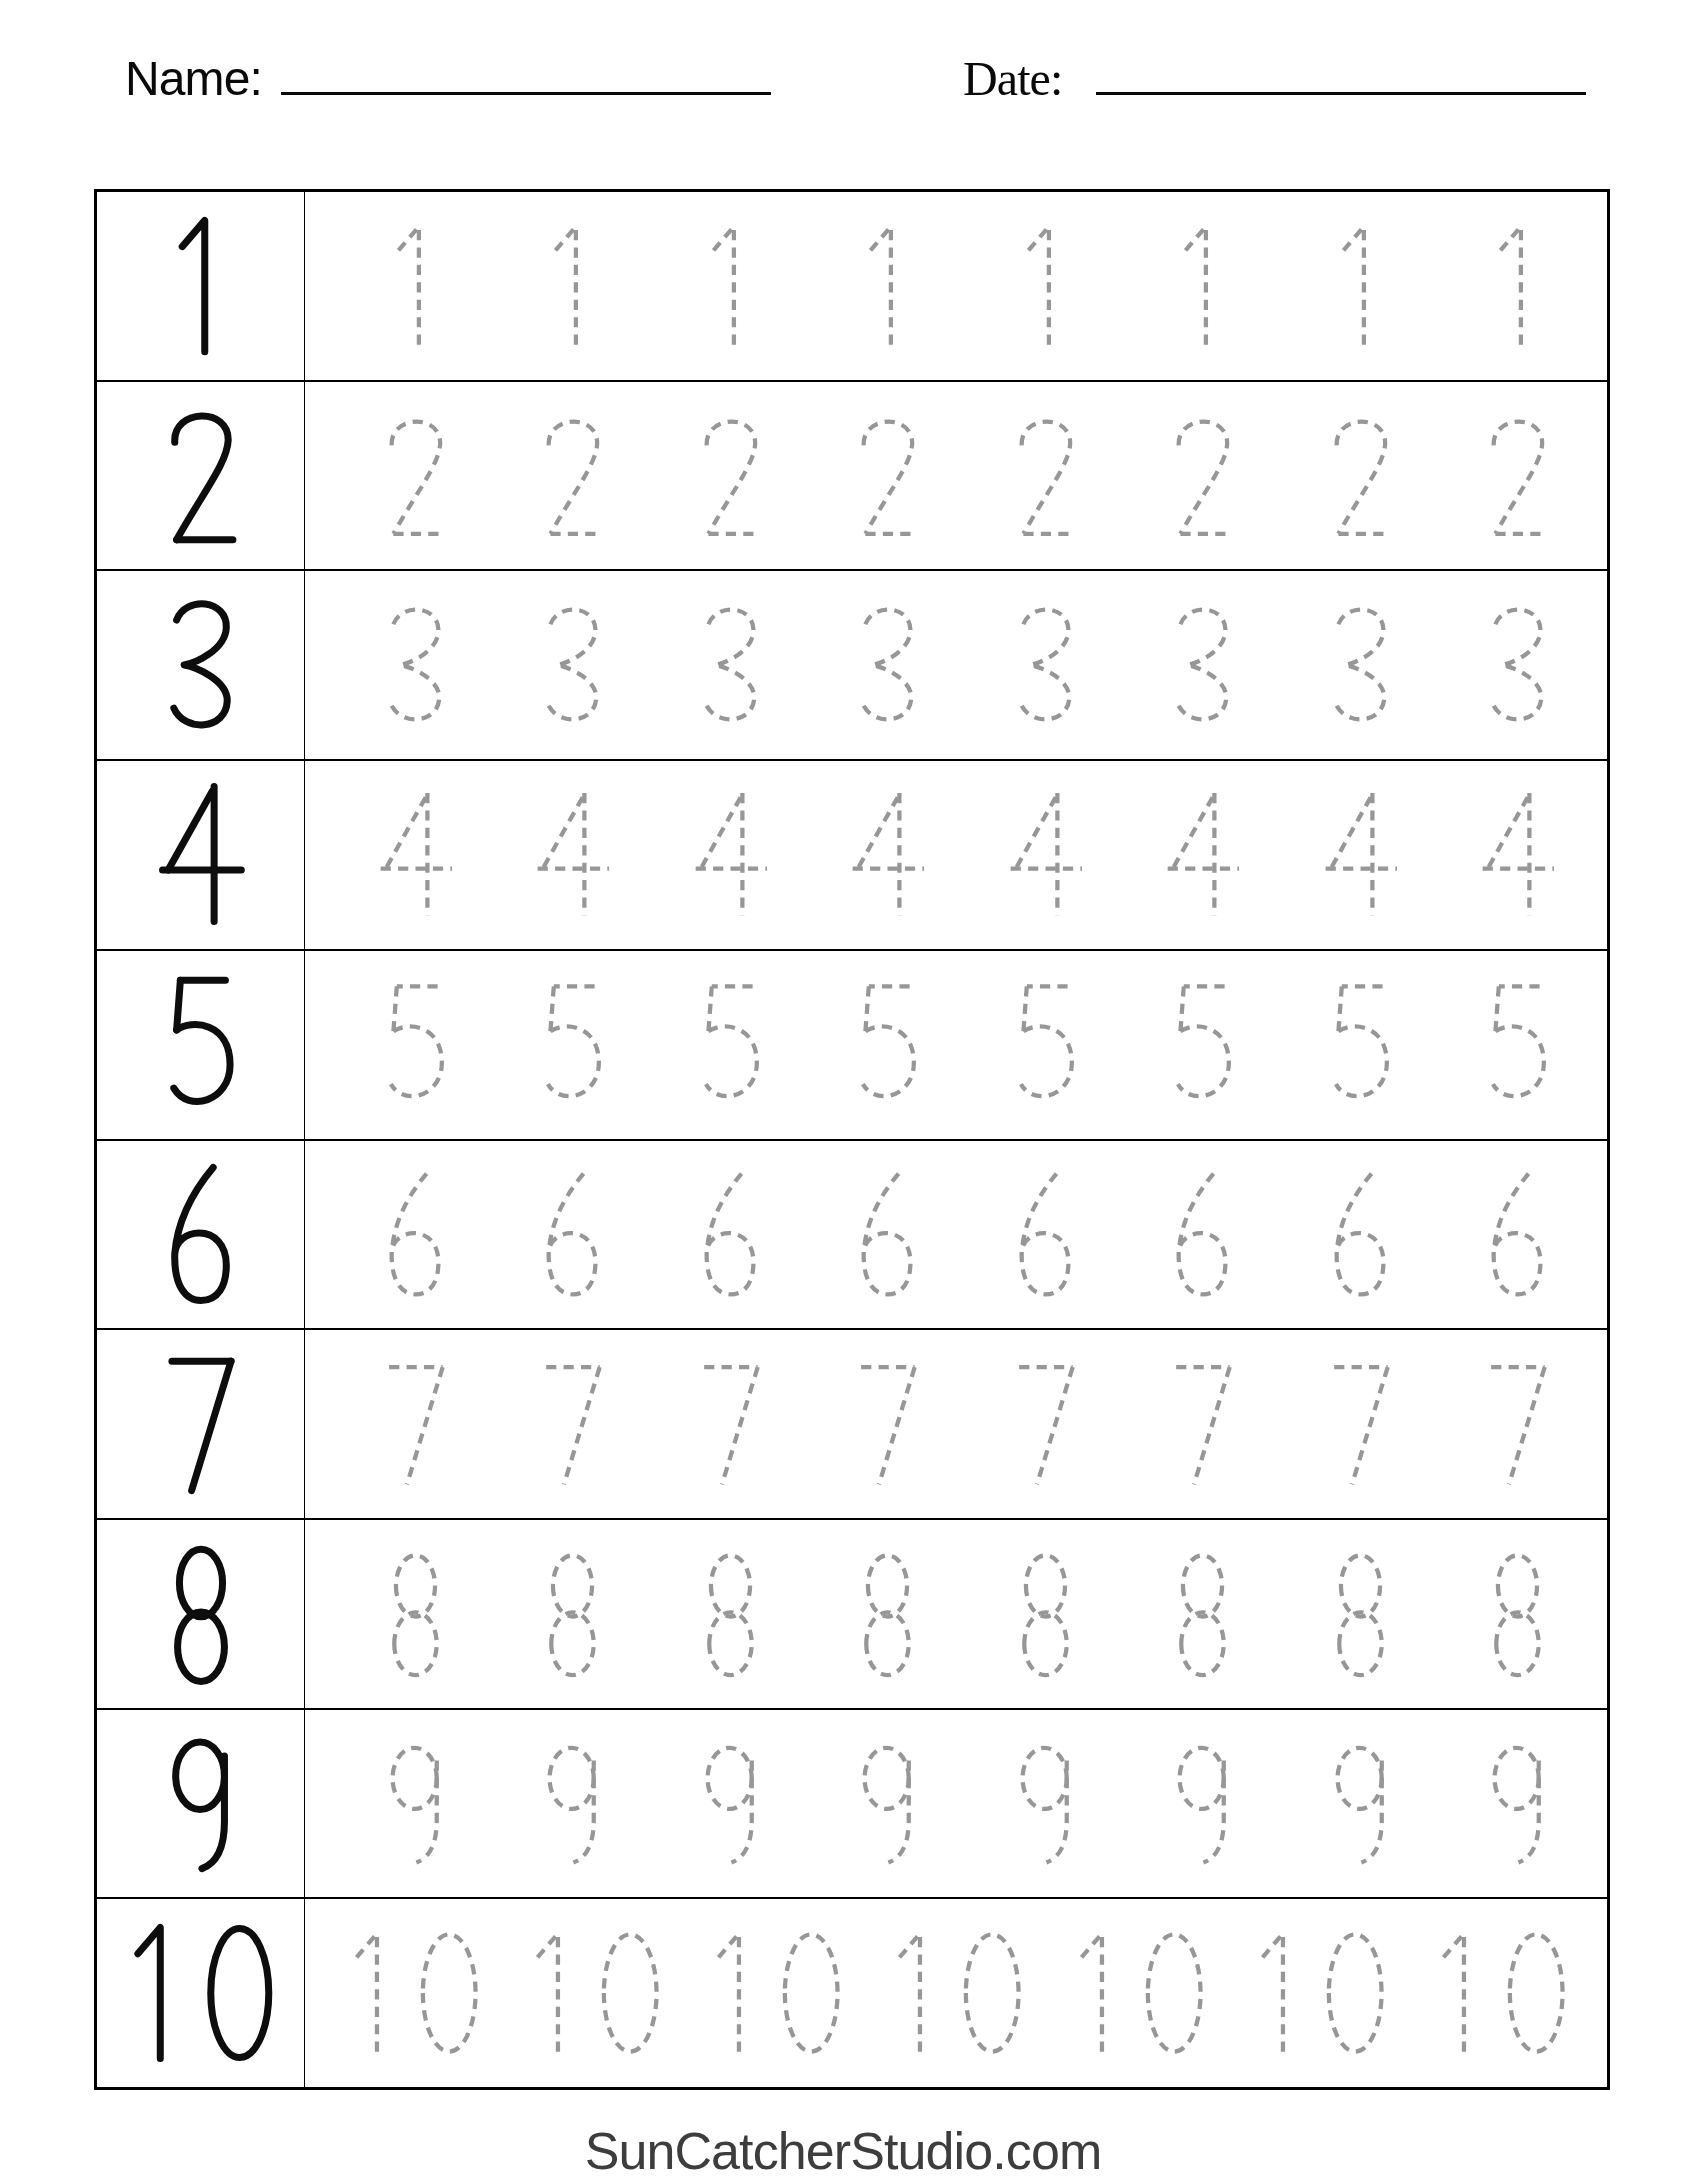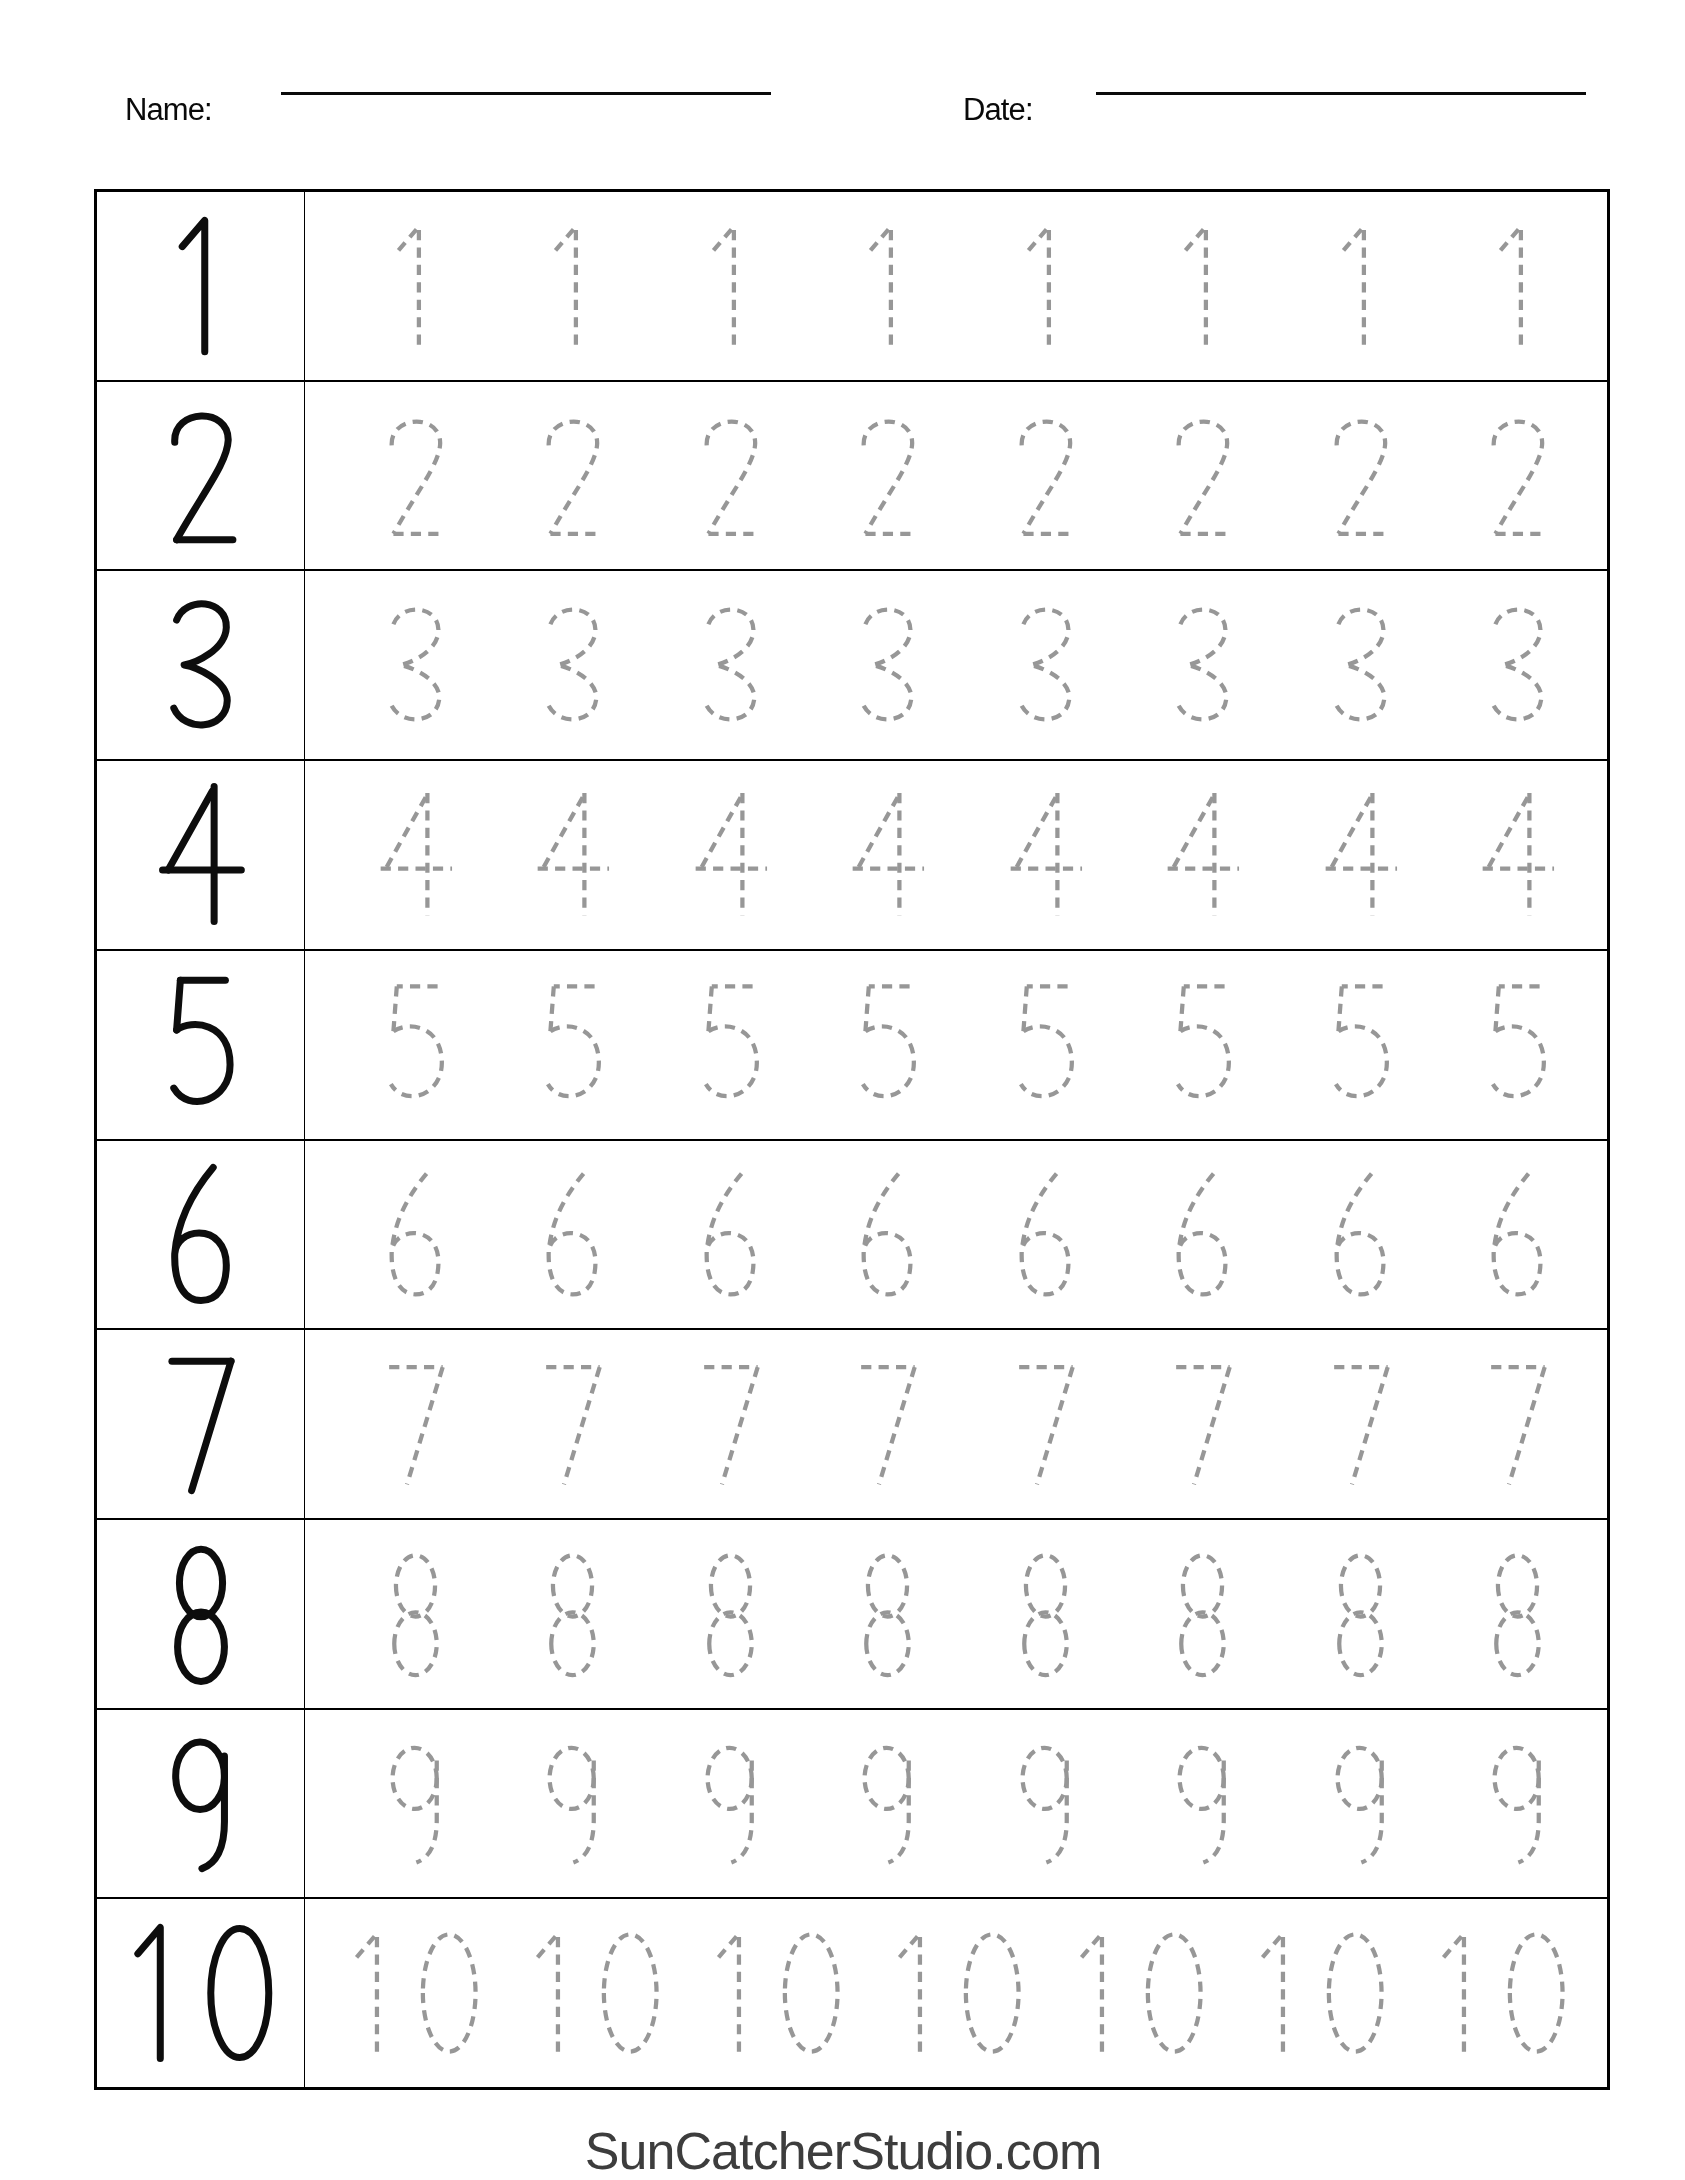--- a/index.html
+++ b/index.html
@@ -1,23 +1,23 @@
 <!DOCTYPE html>
 <html style="font-size:13.6px"><head>
 <meta charset="utf-8">
 <style>
   html,body{margin:0;padding:0;}
   body{
     width:1686px;height:2181px;background:#ffffff;position:relative;
     font-family:"Liberation Sans",sans-serif;overflow:hidden;
   }
   
-  .hdr-label{position:absolute;top:51px;font-size:31px;color:#0a0a0a;letter-spacing:-0.9px;margin-top:41px;}
+  .hdr-label{position:absolute;top:51px;font-size:48px;color:#0a0a0a;letter-spacing:-0.9px;}
   #name-label{left:125px;}
-  #date-label{left:963px;}
+  #date-label{left:963px;font-family:Liberation Serif, serif;}
   .blank-line{position:absolute;top:92px;height:0;border-top:3.4px solid #0a0a0a;}
   #name-line{left:281px;width:490px;}
   #date-line{left:1096px;width:490px;}
   
   .table{
     position:absolute;left:94px;top:189px;width:1516px;height:1901px;
     border:3.4px solid #000;box-sizing:border-box;display:flex;flex-direction:column;
   }
   .row{flex:1;display:flex;border-bottom:2.6px solid #000;min-height:0;}
   .row:last-child{border-bottom:none;}

